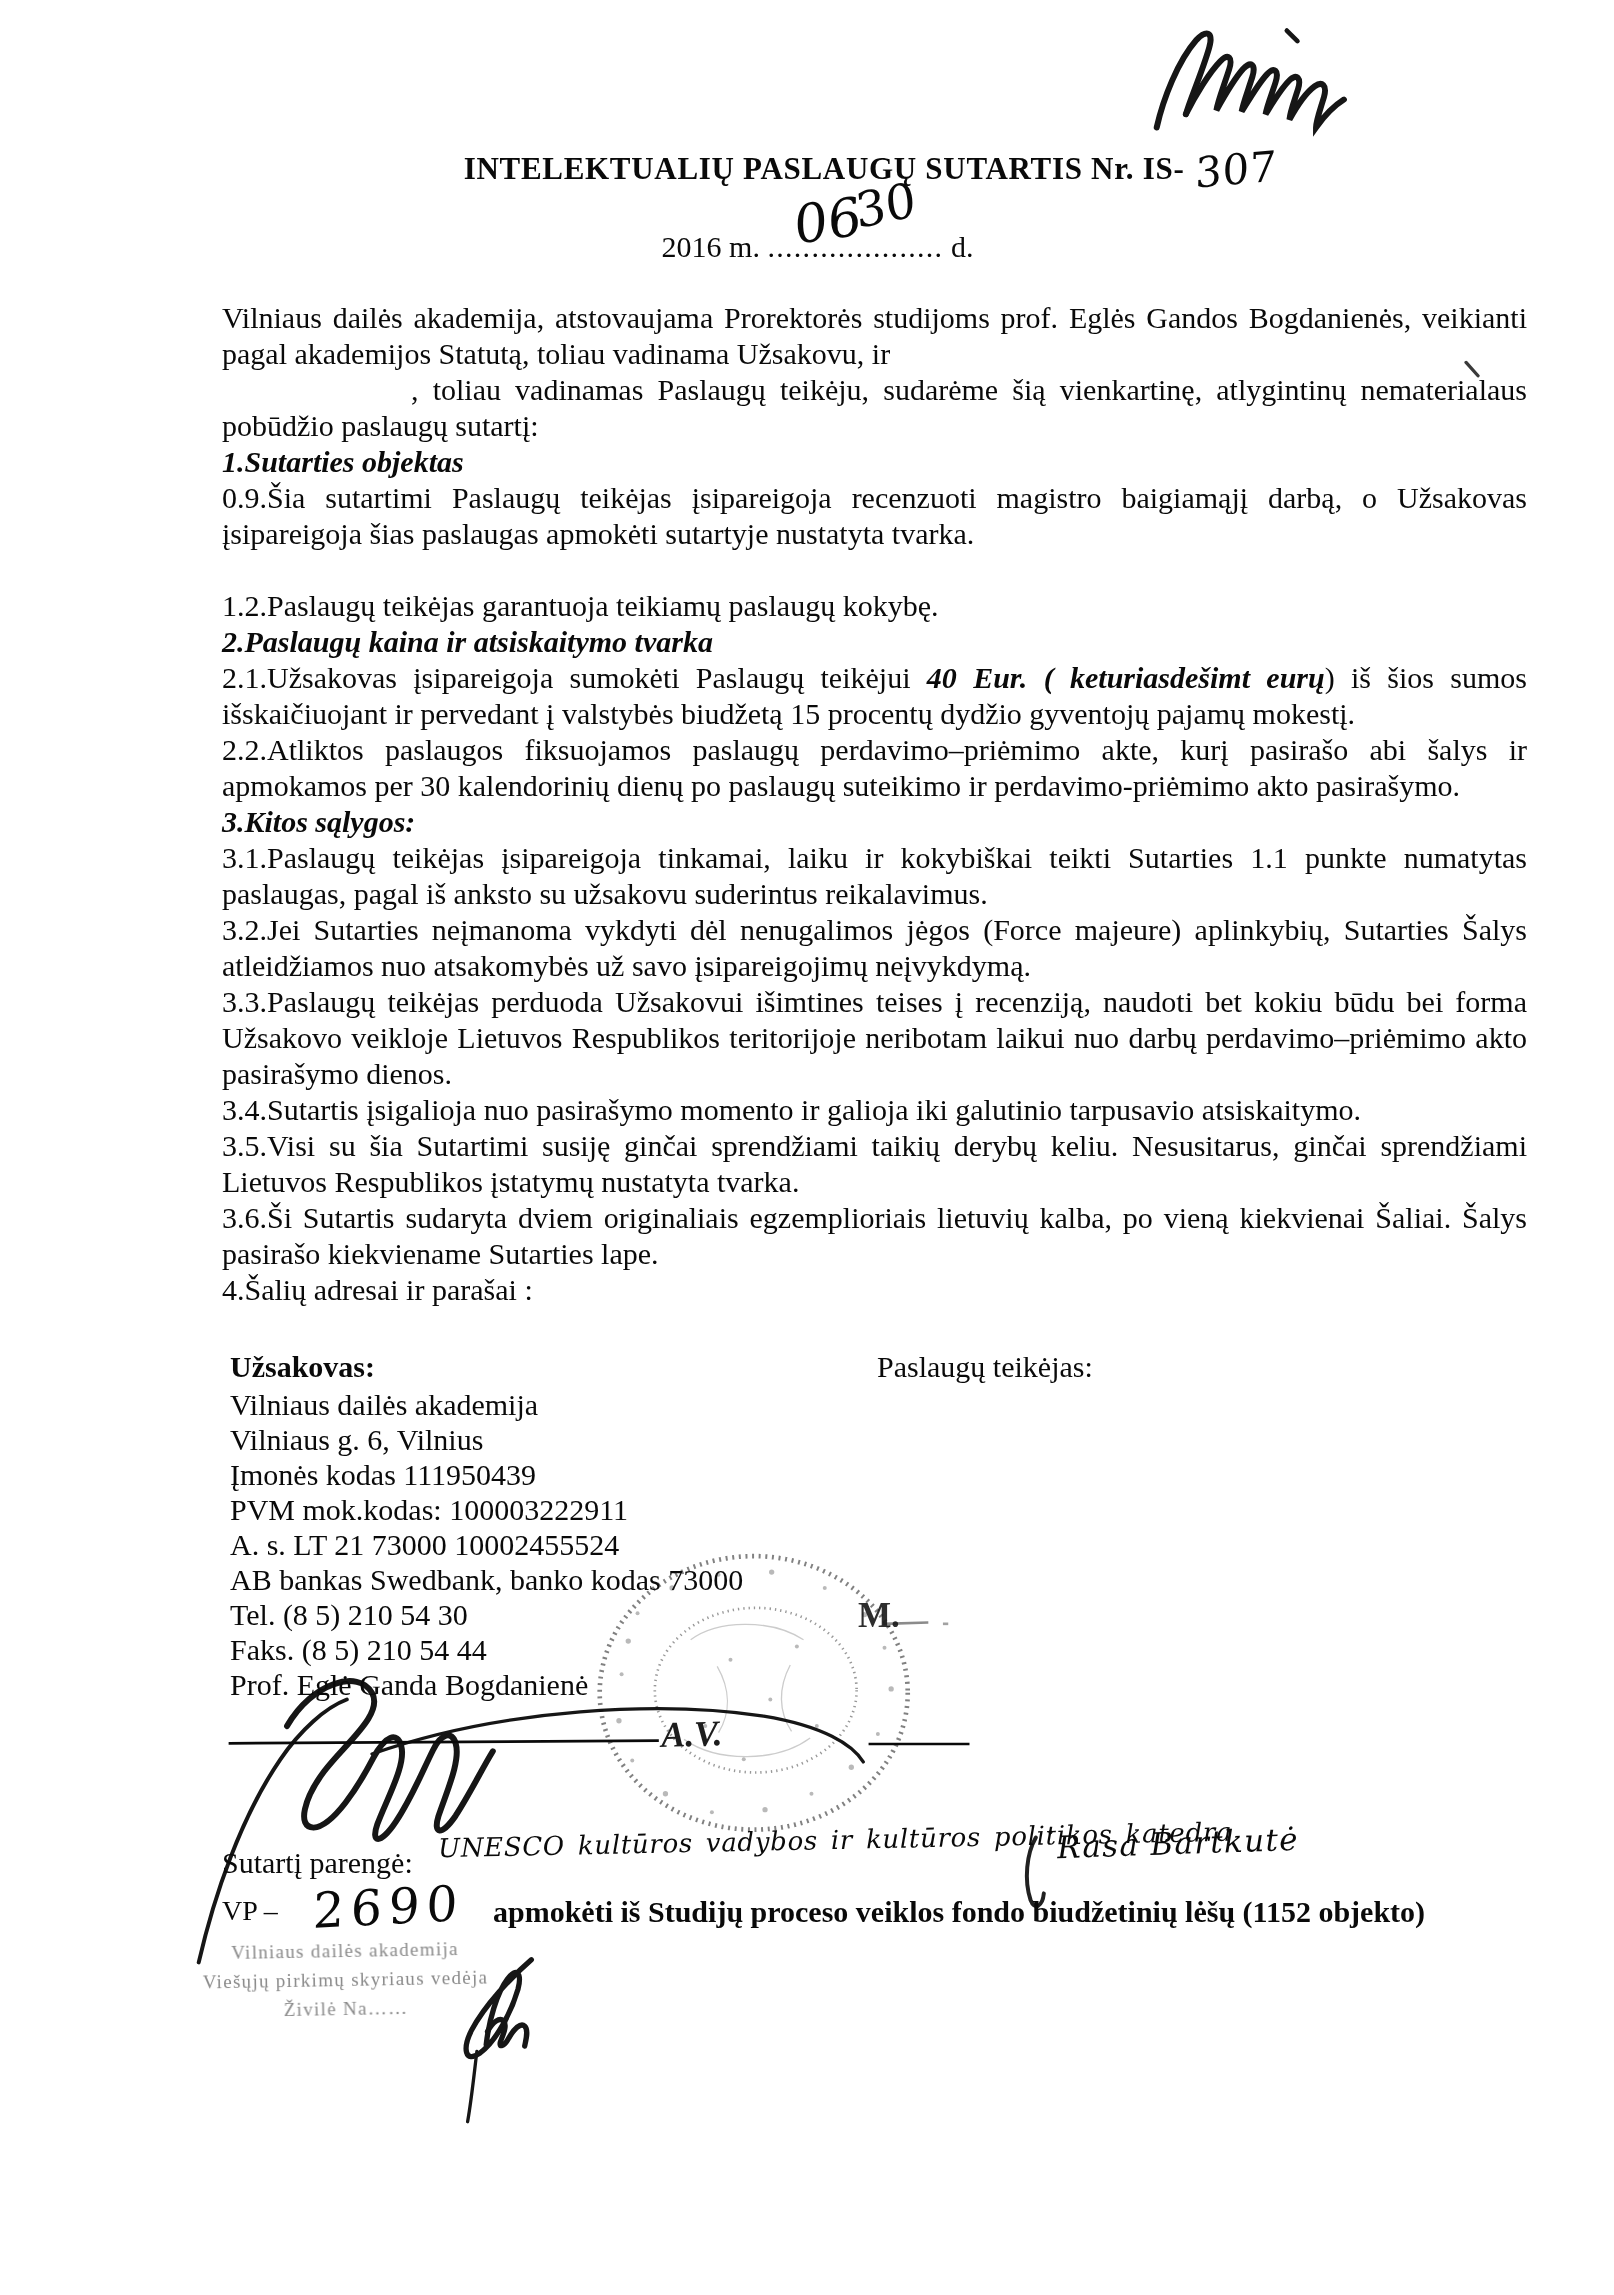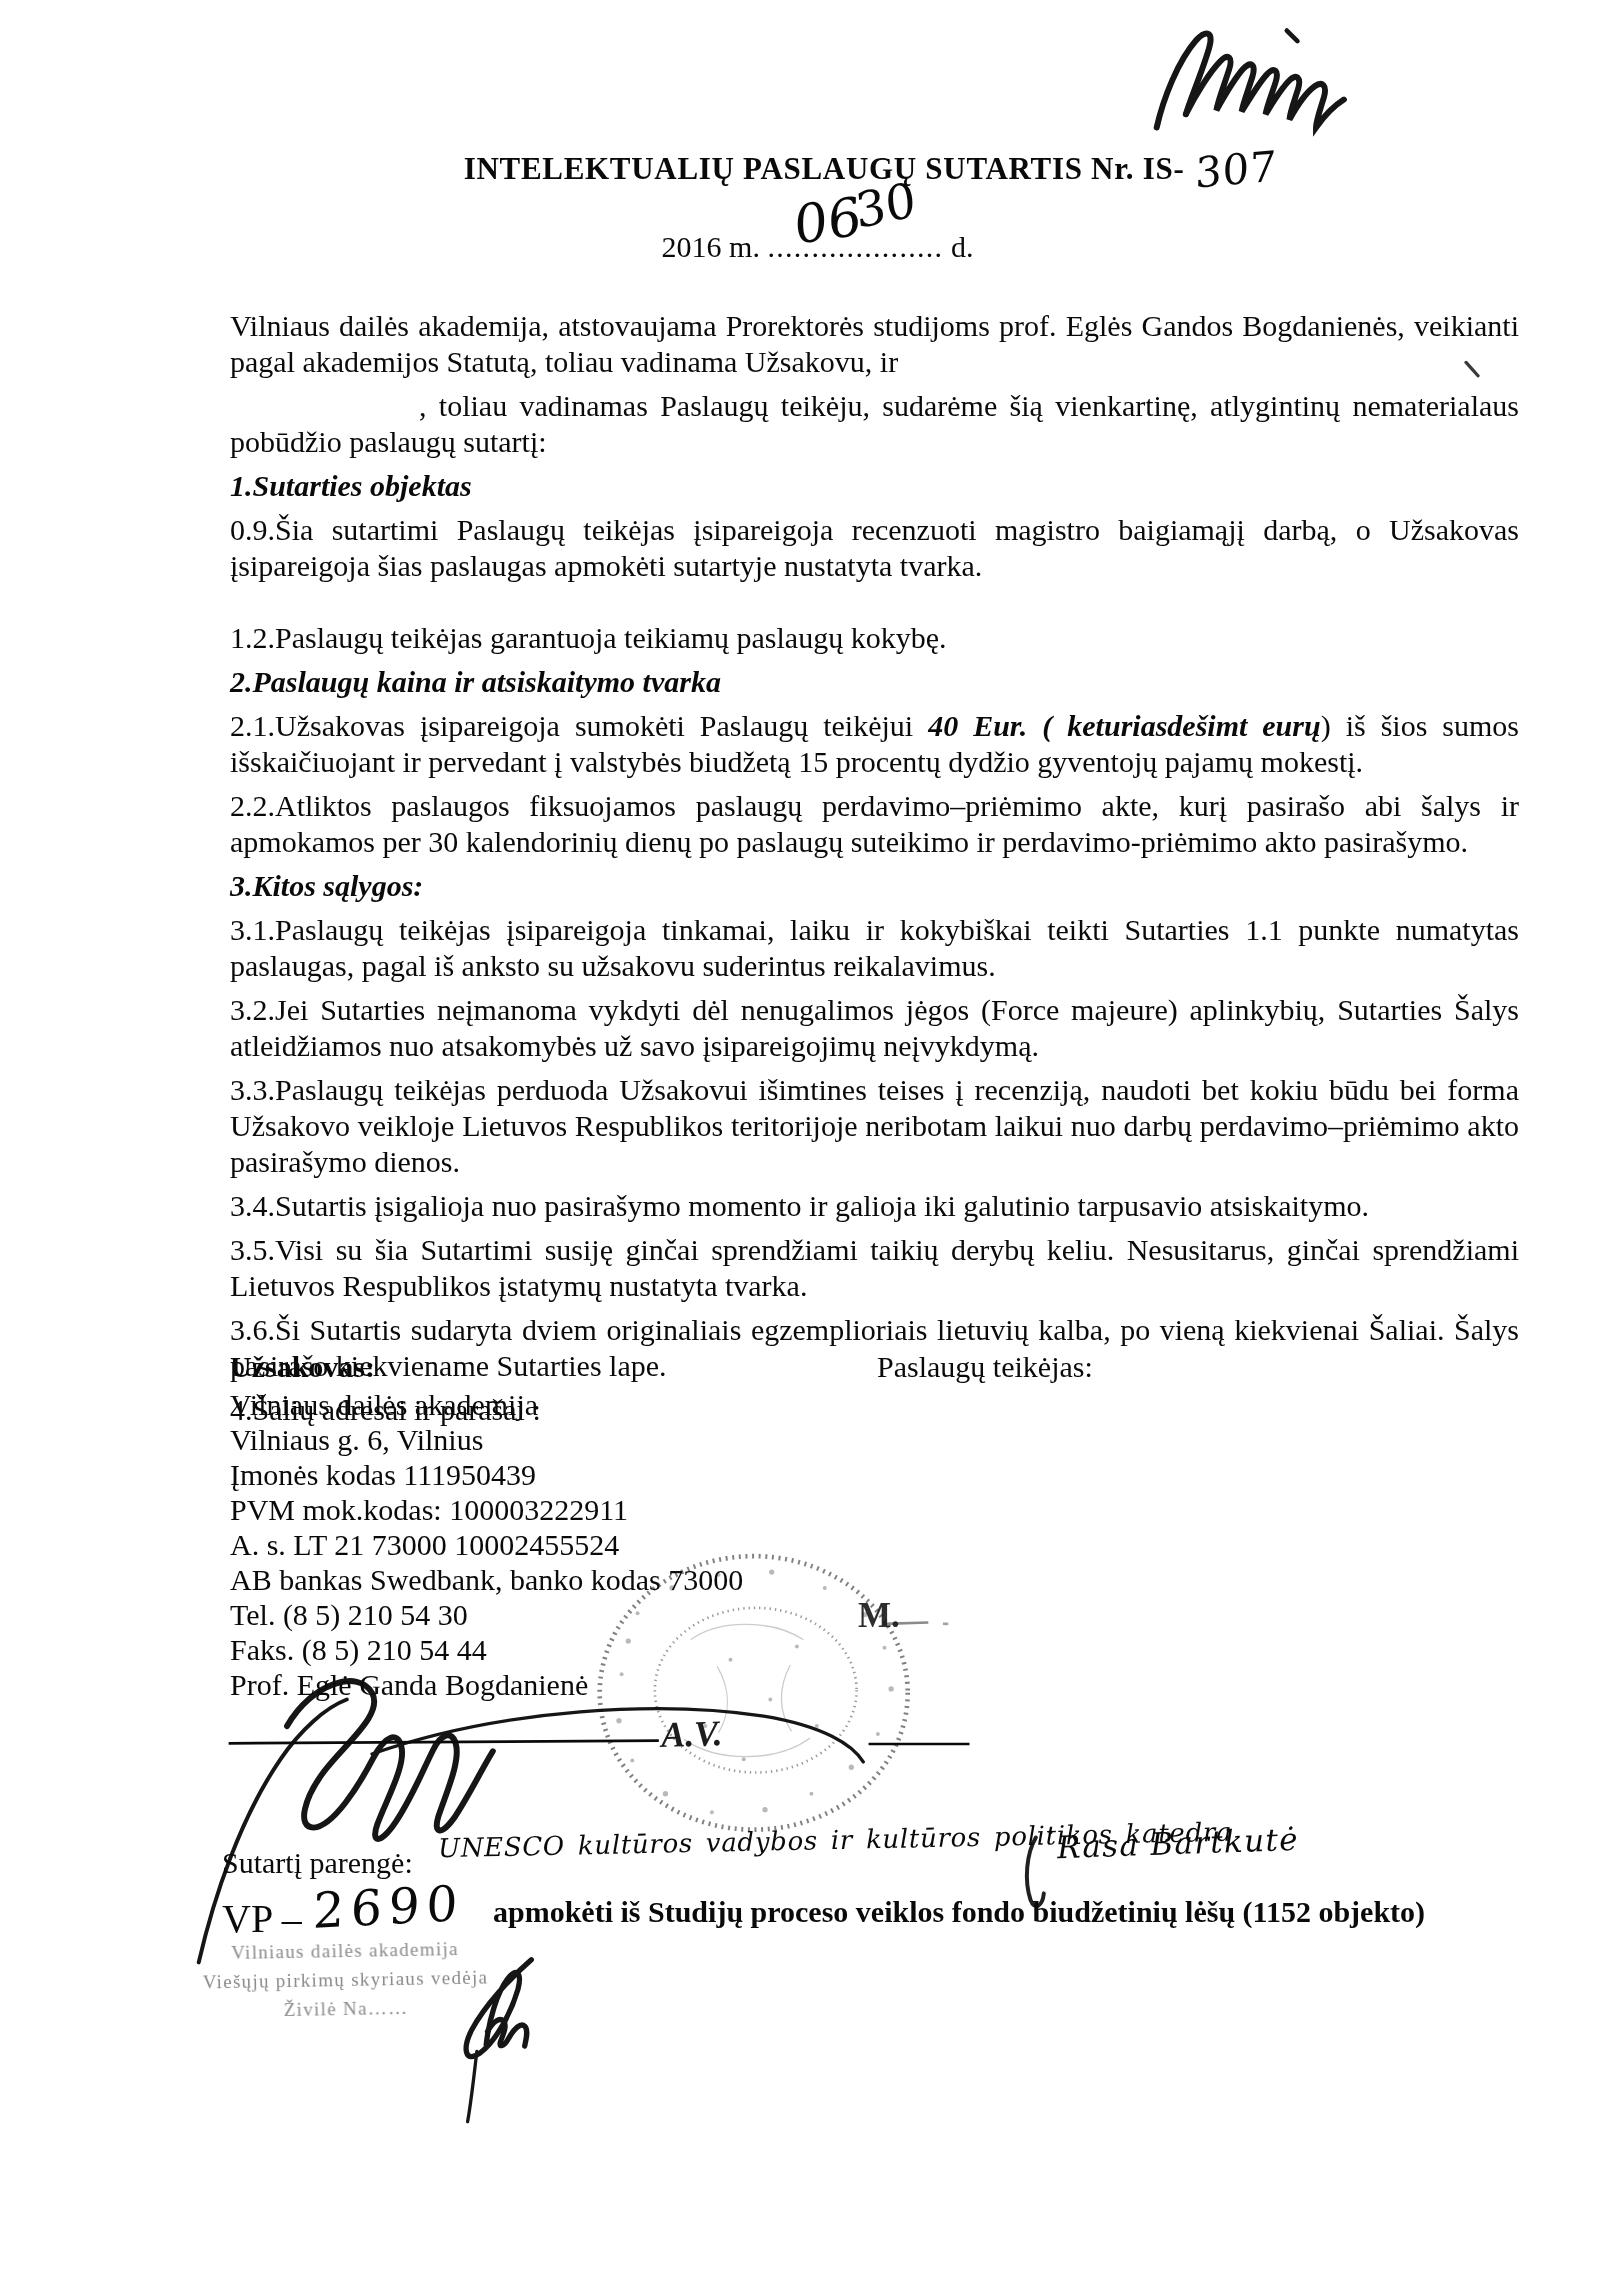--- a/index.html
+++ b/index.html
@@ -34,21 +34,21 @@
   }
   .hw-day{
     position:absolute; left:855px; top:181px; font-size:48px;
     transform:rotate(-12deg) skewX(-6deg); line-height:1;
   }
   
   .body-text{
     position:absolute; left:222px; top:300px; width:1305px;
     font-size:30px; line-height:36px; text-align:justify;
   }
-  .body-text p{ margin:8px; }
+  .body-text p{ margin:0; }
   .indent{ text-indent:189px; }
   .h-bold{ font-weight:bold;font-style:italic; }
   .gap-below{ margin-bottom:36px !important; }
   
   .parties{ position:absolute; left:230px; top:1349px; width:1305px; font-size:30px; line-height:35px;}
   .party-head{ font-weight:bold; }
   .provider-head{ position:absolute; left:647px; top:0; font-weight:normal; }
   .cust-lines div{ white-space:nowrap; }
   .cust-lines div:first-child{ margin-top:2.7px; }
   
@@ -63,21 +63,21 @@
   
   .prepared-line{ position:absolute; left:222px; top:1846px; font-size:30px; white-space:nowrap; }
   .hw-dept{
     position:absolute; left:438px; top:1825px; font-size:26px; font-style:italic;
     transform:rotate(-1.2deg); white-space:nowrap; letter-spacing:0.7px; word-spacing:4px;
   }
   .hw-name{
     position:absolute; left:1057px; top:1825px; font-size:31px; font-style:italic;
     transform:rotate(-2deg); white-space:nowrap; letter-spacing:1.3px;
   }
-  .vp-line{ position:absolute; left:222px; top:1895px; font-size:40px; }
+  .vp-line{ position:absolute; left:222px; top:1895px; font-size:28px; }
   .hw-vp-number{
     position:absolute; left:313px; top:1883px; font-size:49px;
     transform:rotate(-3deg) skewX(-5deg); letter-spacing:6.6px; line-height:1;
   }
   .funding-note{
     position:absolute; left:493px; top:1895px; width:930px;
     font-size:30px; font-weight:bold; white-space:nowrap;
   }
   .faint-stamp{
     position:absolute; left:173px; top:1936px; width:345px;

